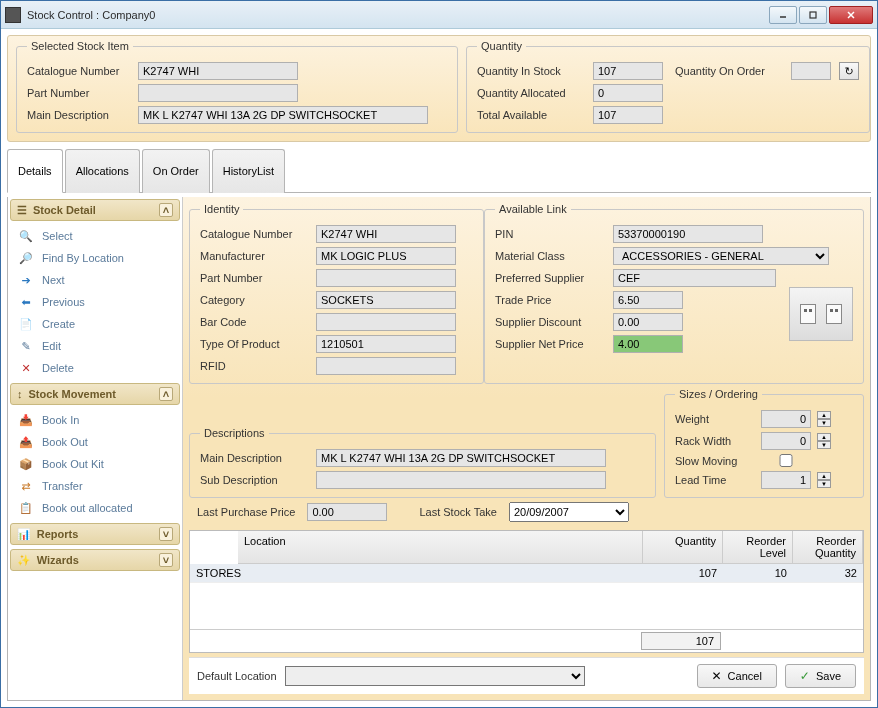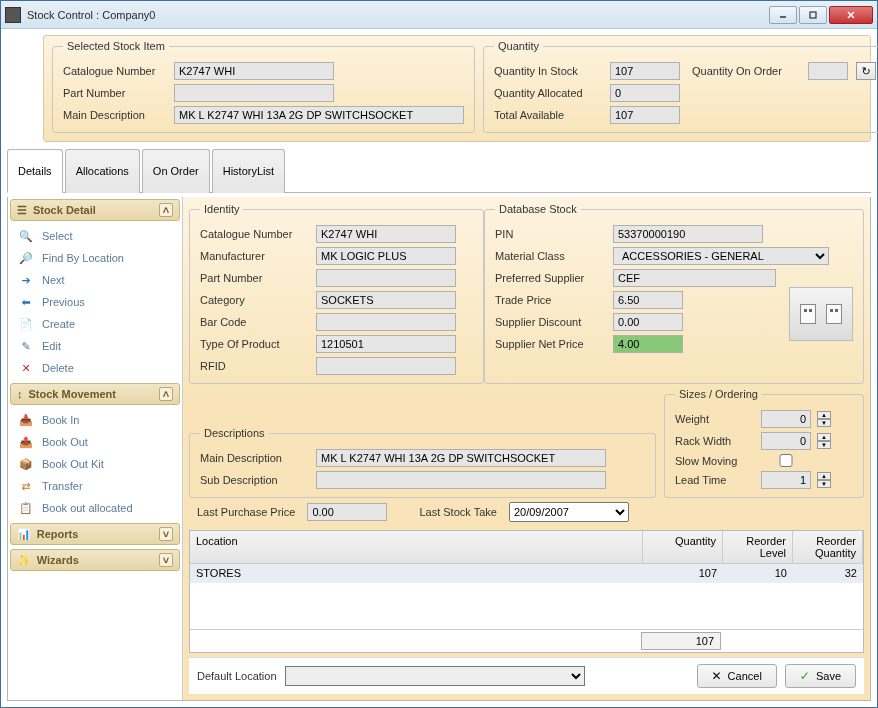--- a/index.html
+++ b/index.html
@@ -11,21 +11,21 @@
 .title-bar .app-icon { width: 16px; height: 16px; background: #555; border: 1px solid #333; margin-right: 6px; }
 .title-bar .title { flex: 1; color: #2b2b2b; }
 .win-btns { display: flex; gap: 2px; }
 .win-btn { width: 28px; height: 18px; border: 1px solid #8ba7bd; background: linear-gradient(#f4f8fb,#d4e4f0); display: flex; align-items: center; justify-content: center; cursor: pointer; border-radius: 2px; }
 .win-btn.close { width: 44px; background: linear-gradient(#e07a7a,#c83232); border-color: #a02020; color: #fff; }
 .win-btn svg { width: 10px; height: 10px; }
 
 .content { flex: 1; padding: 6px; background: #fff; display: flex; flex-direction: column; gap: 4px; }
 
 
-.top-row { display: flex; gap: 8px; background: linear-gradient(#fdf3e0,#f9e4b8); border: 1px solid #d9c9a5; border-radius: 3px; padding: 4px 0 8px 8px; margin-left: 36px; }
+.top-row { display: flex; gap: 8px; background: linear-gradient(#fdf3e0,#f9e4b8); border: 1px solid #d9c9a5; border-radius: 3px; padding: 4px 0 8px 8px; }
 fieldset.group { border: 1px solid #c8c8c8; border-radius: 3px; padding: 6px 10px 8px 10px; }
 fieldset.group > legend { padding: 0 4px; color: #333; }
 .fld-row { display: flex; align-items: center; margin-top: 4px; gap: 6px; }
 .lbl { width: 105px; color: #333; }
 input.ro, select.ro { border: 1px solid #b0b0b0; background: #e6e6e6; height: 18px; padding: 1px 4px; }
 .qty-in { width: 60px; }
 .sel-stock { flex: 1; }
 .qty-block { flex: 0 0 380px; }
 .qty-block .lbl { width: 110px; }
 .qty-block .fld-row input { width: 70px; }
@@ -69,21 +69,21 @@
 .stepper-btns { display: inline-flex; flex-direction: column; }
 .stepper-btns span { width: 14px; height: 8px; border: 1px solid #999; background: #eee; font-size: 6px; line-height: 6px; text-align: center; cursor: pointer; }
 
 .purchase-row { display: flex; align-items: center; gap: 12px; padding: 0 8px; }
 .purchase-row .lbl { width: auto; }
 .purchase-row input { width: 80px; }
 select.date-sel { width: 120px; height: 20px; }
 
 
 .loc-table { border: 1px solid #bbb; background: #fff; flex: 1; display: flex; flex-direction: column; margin-top: 4px; }
-.loc-hdr { display: flex; background: linear-gradient(#f4f4f4,#e4e4e4); border-bottom: 1px solid #ccc; }
+.loc-hdr { display: flex; background: linear-gradient(#f4f4f4,#e4e4e4); border-bottom: 1px solid #ccc; margin-left: 48px; }
 .loc-hdr div { padding: 4px 6px; border-right: 1px solid #ccc; }
 .col-loc { flex: 1; }
 .col-qty { width: 80px; text-align: right; }
 .col-rl { width: 70px; text-align: right; }
 .col-rq { width: 70px; text-align: right; }
 .loc-body { flex: 1; }
 .loc-row { display: flex; border-bottom: 1px solid #eee; background: #e8edf3; }
 .loc-row div { padding: 3px 6px; }
 .loc-foot { display: flex; border-top: 1px solid #ccc; }
 .loc-foot .col-loc { flex: 1; }
@@ -288,21 +288,21 @@
                 <span class="lbl">Type Of Product</span>
                 <input class="ro" readonly="" value="1210501" style="">
               </div>
             <div class="fld-row">
                 <span class="lbl">RFID</span>
                 <input class="ro" readonly="" value="" style="">
               </div>
           </fieldset>
 
           <fieldset class="group dblink-grp" style="position:relative">
-            <legend>Database Stock</legend>
+            <legend>Available Link</legend>
             <div class="fld-row">
                 <span class="lbl">PIN</span>
                 <input class="ro" readonly="" value="53370000190" style="">
               </div>
             <div class="fld-row">
                 <span class="lbl">Material Class</span>
                 <select class="ro" style="width:216px"><option>ACCESSORIES - GENERAL</option></select>
               </div>
             <div class="fld-row">
                 <span class="lbl">Preferred Supplier</span>

